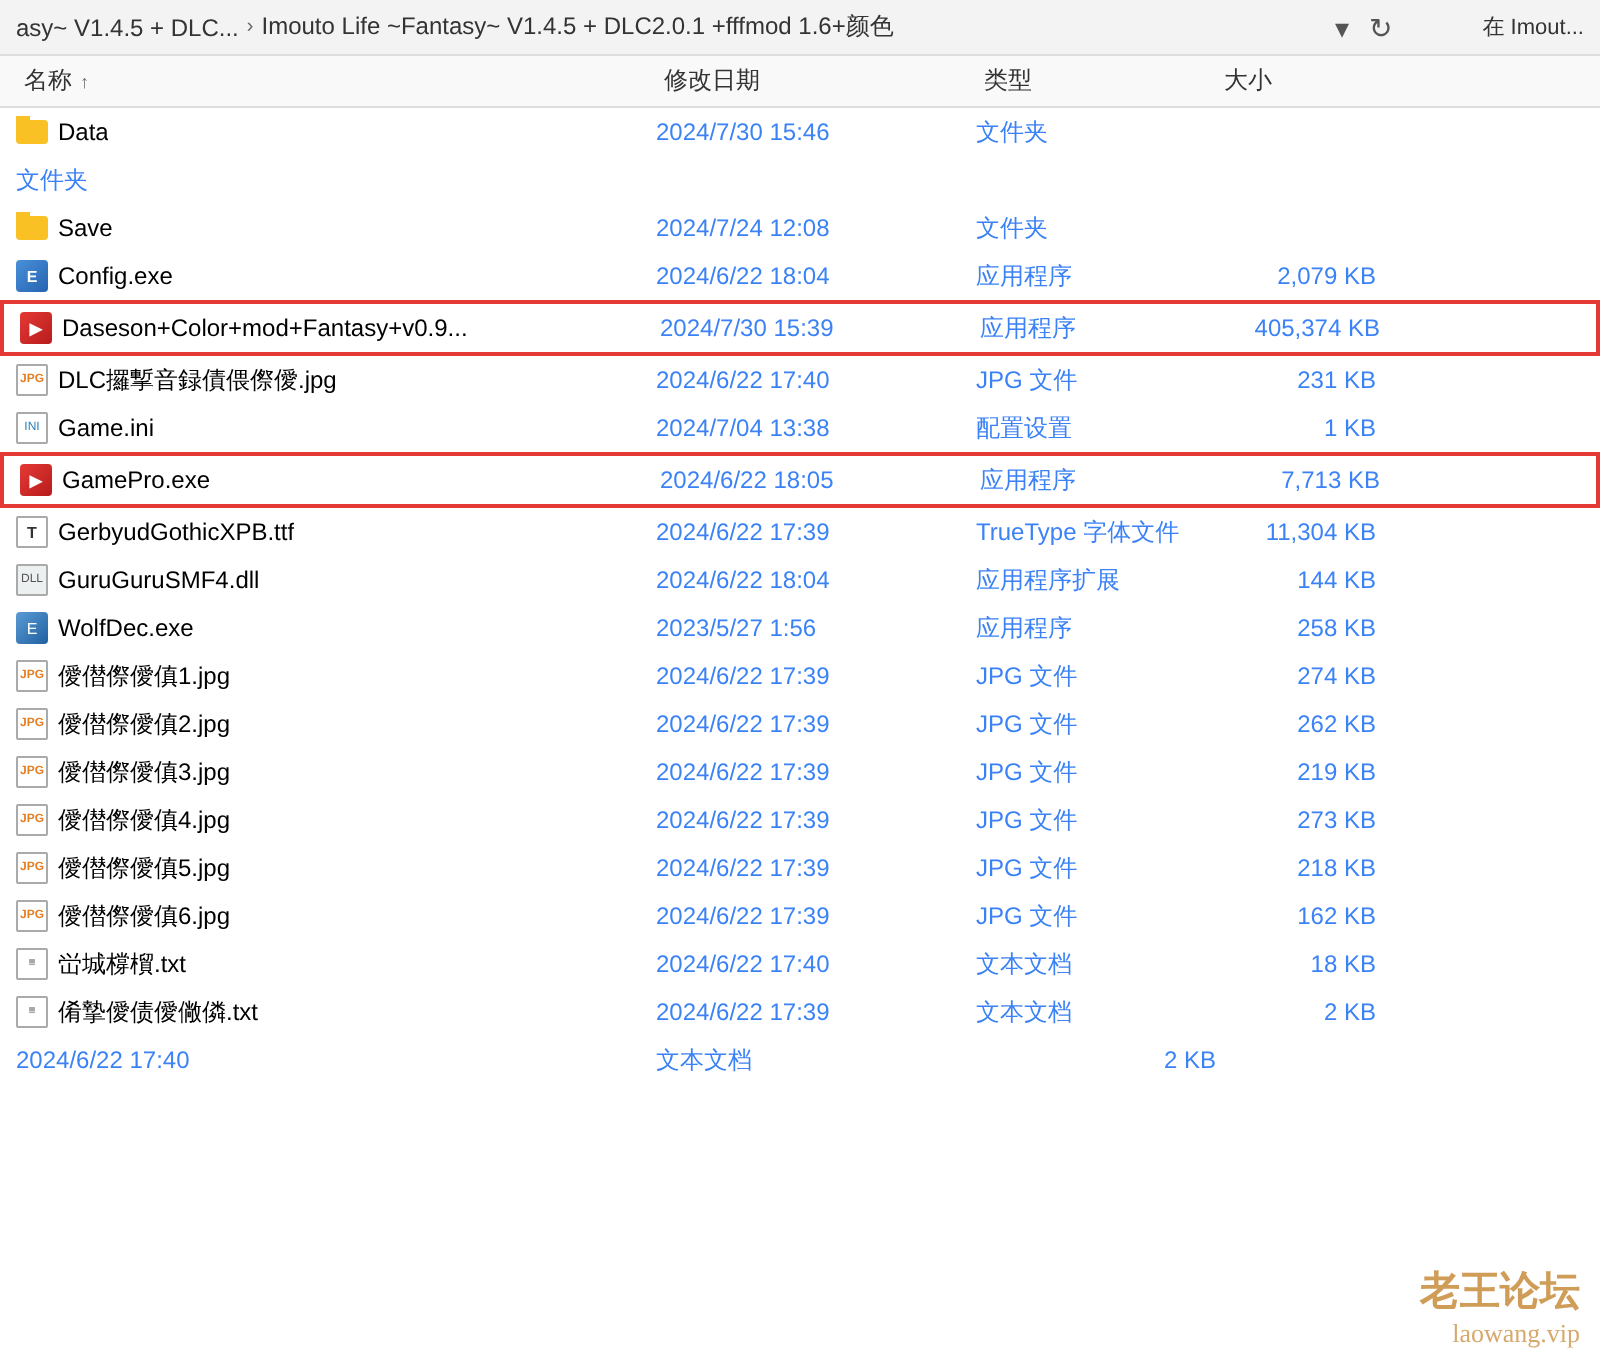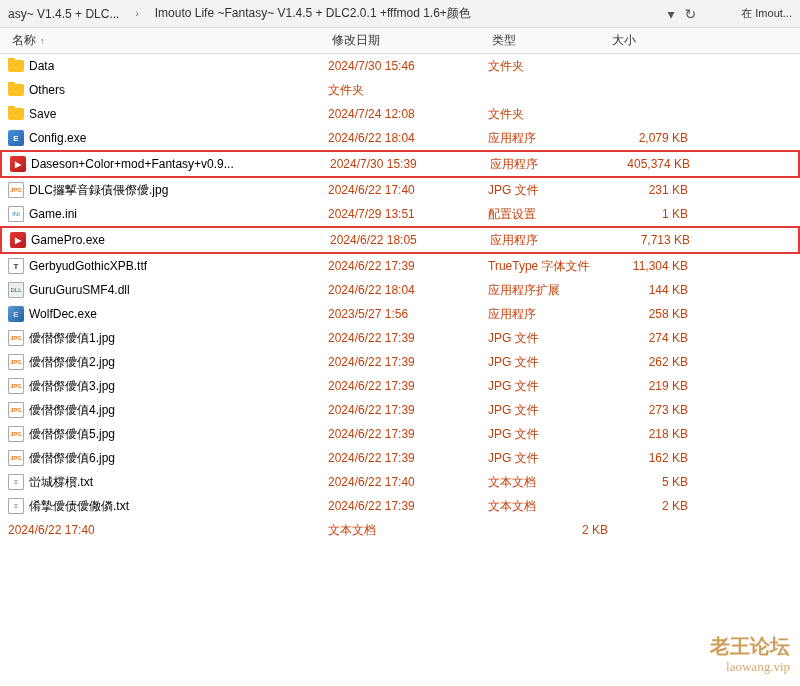--- a/index.html
+++ b/index.html
@@ -14,21 +14,21 @@
     }
 
     .top-bar {
       background: #f3f3f3;
       border-bottom: 1px solid #ddd;
       padding: 4px 8px;
       display: flex;
       align-items: center;
       font-size: 12px;
       height: 28px;
-      gap: 16px;
+      gap: 4px;
     }
 
     .breadcrumb-item {
       color: #333;
       white-space: nowrap;
       overflow: hidden;
       text-overflow: ellipsis;
     }
 
     .breadcrumb-sep {
@@ -121,21 +121,21 @@
 
     .file-name-text {
       white-space: nowrap;
       overflow: hidden;
       text-overflow: ellipsis;
       font-size: 12px;
     }
 
     .file-date, .file-type, .file-size {
       font-size: 12px;
-      color: #c2410c;
+      color: #3b82f6;
       white-space: nowrap;
     }
 
     .file-size {
       text-align: right;
     }
 
     
     .icon-folder {
       width: 16px;
@@ -317,26 +317,20 @@
         <div class="file-icon">
           <div class="icon-folder"></div>
         </div>
         <span class="file-name-text">Data</span>
       </div>
       <div class="file-date">2024/7/30 15:46</div>
       <div class="file-type">文件夹</div>
       <div class="file-size"></div>
     </div>
     <div class="file-row">
-      <div class="file-name-cell">
-        <div class="file-icon">
-          <div class="icon-folder"></div>
-        </div>
-        <span class="file-name-text">Others</span>
-      </div>
       <div class="file-type">文件夹</div>
       <div class="file-size"></div>
     </div>
     <div class="file-row">
       <div class="file-name-cell">
         <div class="file-icon">
           <div class="icon-folder"></div>
         </div>
         <span class="file-name-text">Save</span>
       </div>
@@ -377,21 +371,21 @@
       <div class="file-type">JPG 文件</div>
       <div class="file-size">231 KB</div>
     </div>
     <div class="file-row">
       <div class="file-name-cell">
         <div class="file-icon">
           <div class="icon-ini">INI</div>
         </div>
         <span class="file-name-text">Game.ini</span>
       </div>
-      <div class="file-date">2024/7/29 13:51</div>
+      <div class="file-date">2024/7/04 13:38</div>
       <div class="file-type">配置设置</div>
       <div class="file-size">1 KB</div>
     </div>
     <div class="file-row highlighted">
       <div class="file-name-cell">
         <div class="file-icon">
           <div class="icon-exe-red">▶</div>
         </div>
         <span class="file-name-text">GamePro.exe</span>
       </div>
@@ -500,21 +494,21 @@
     </div>
     <div class="file-row">
       <div class="file-name-cell">
         <div class="file-icon">
           <div class="icon-txt">≡</div>
         </div>
         <span class="file-name-text">峃城橕橮.txt</span>
       </div>
       <div class="file-date">2024/6/22 17:40</div>
       <div class="file-type">文本文档</div>
-      <div class="file-size">5 KB</div>
+      <div class="file-size">18 KB</div>
     </div>
     <div class="file-row">
       <div class="file-name-cell">
         <div class="file-icon">
           <div class="icon-txt">≡</div>
         </div>
         <span class="file-name-text">倄摯僾债僾僘僯.txt</span>
       </div>
       <div class="file-date">2024/6/22 17:39</div>
       <div class="file-type">文本文档</div>

